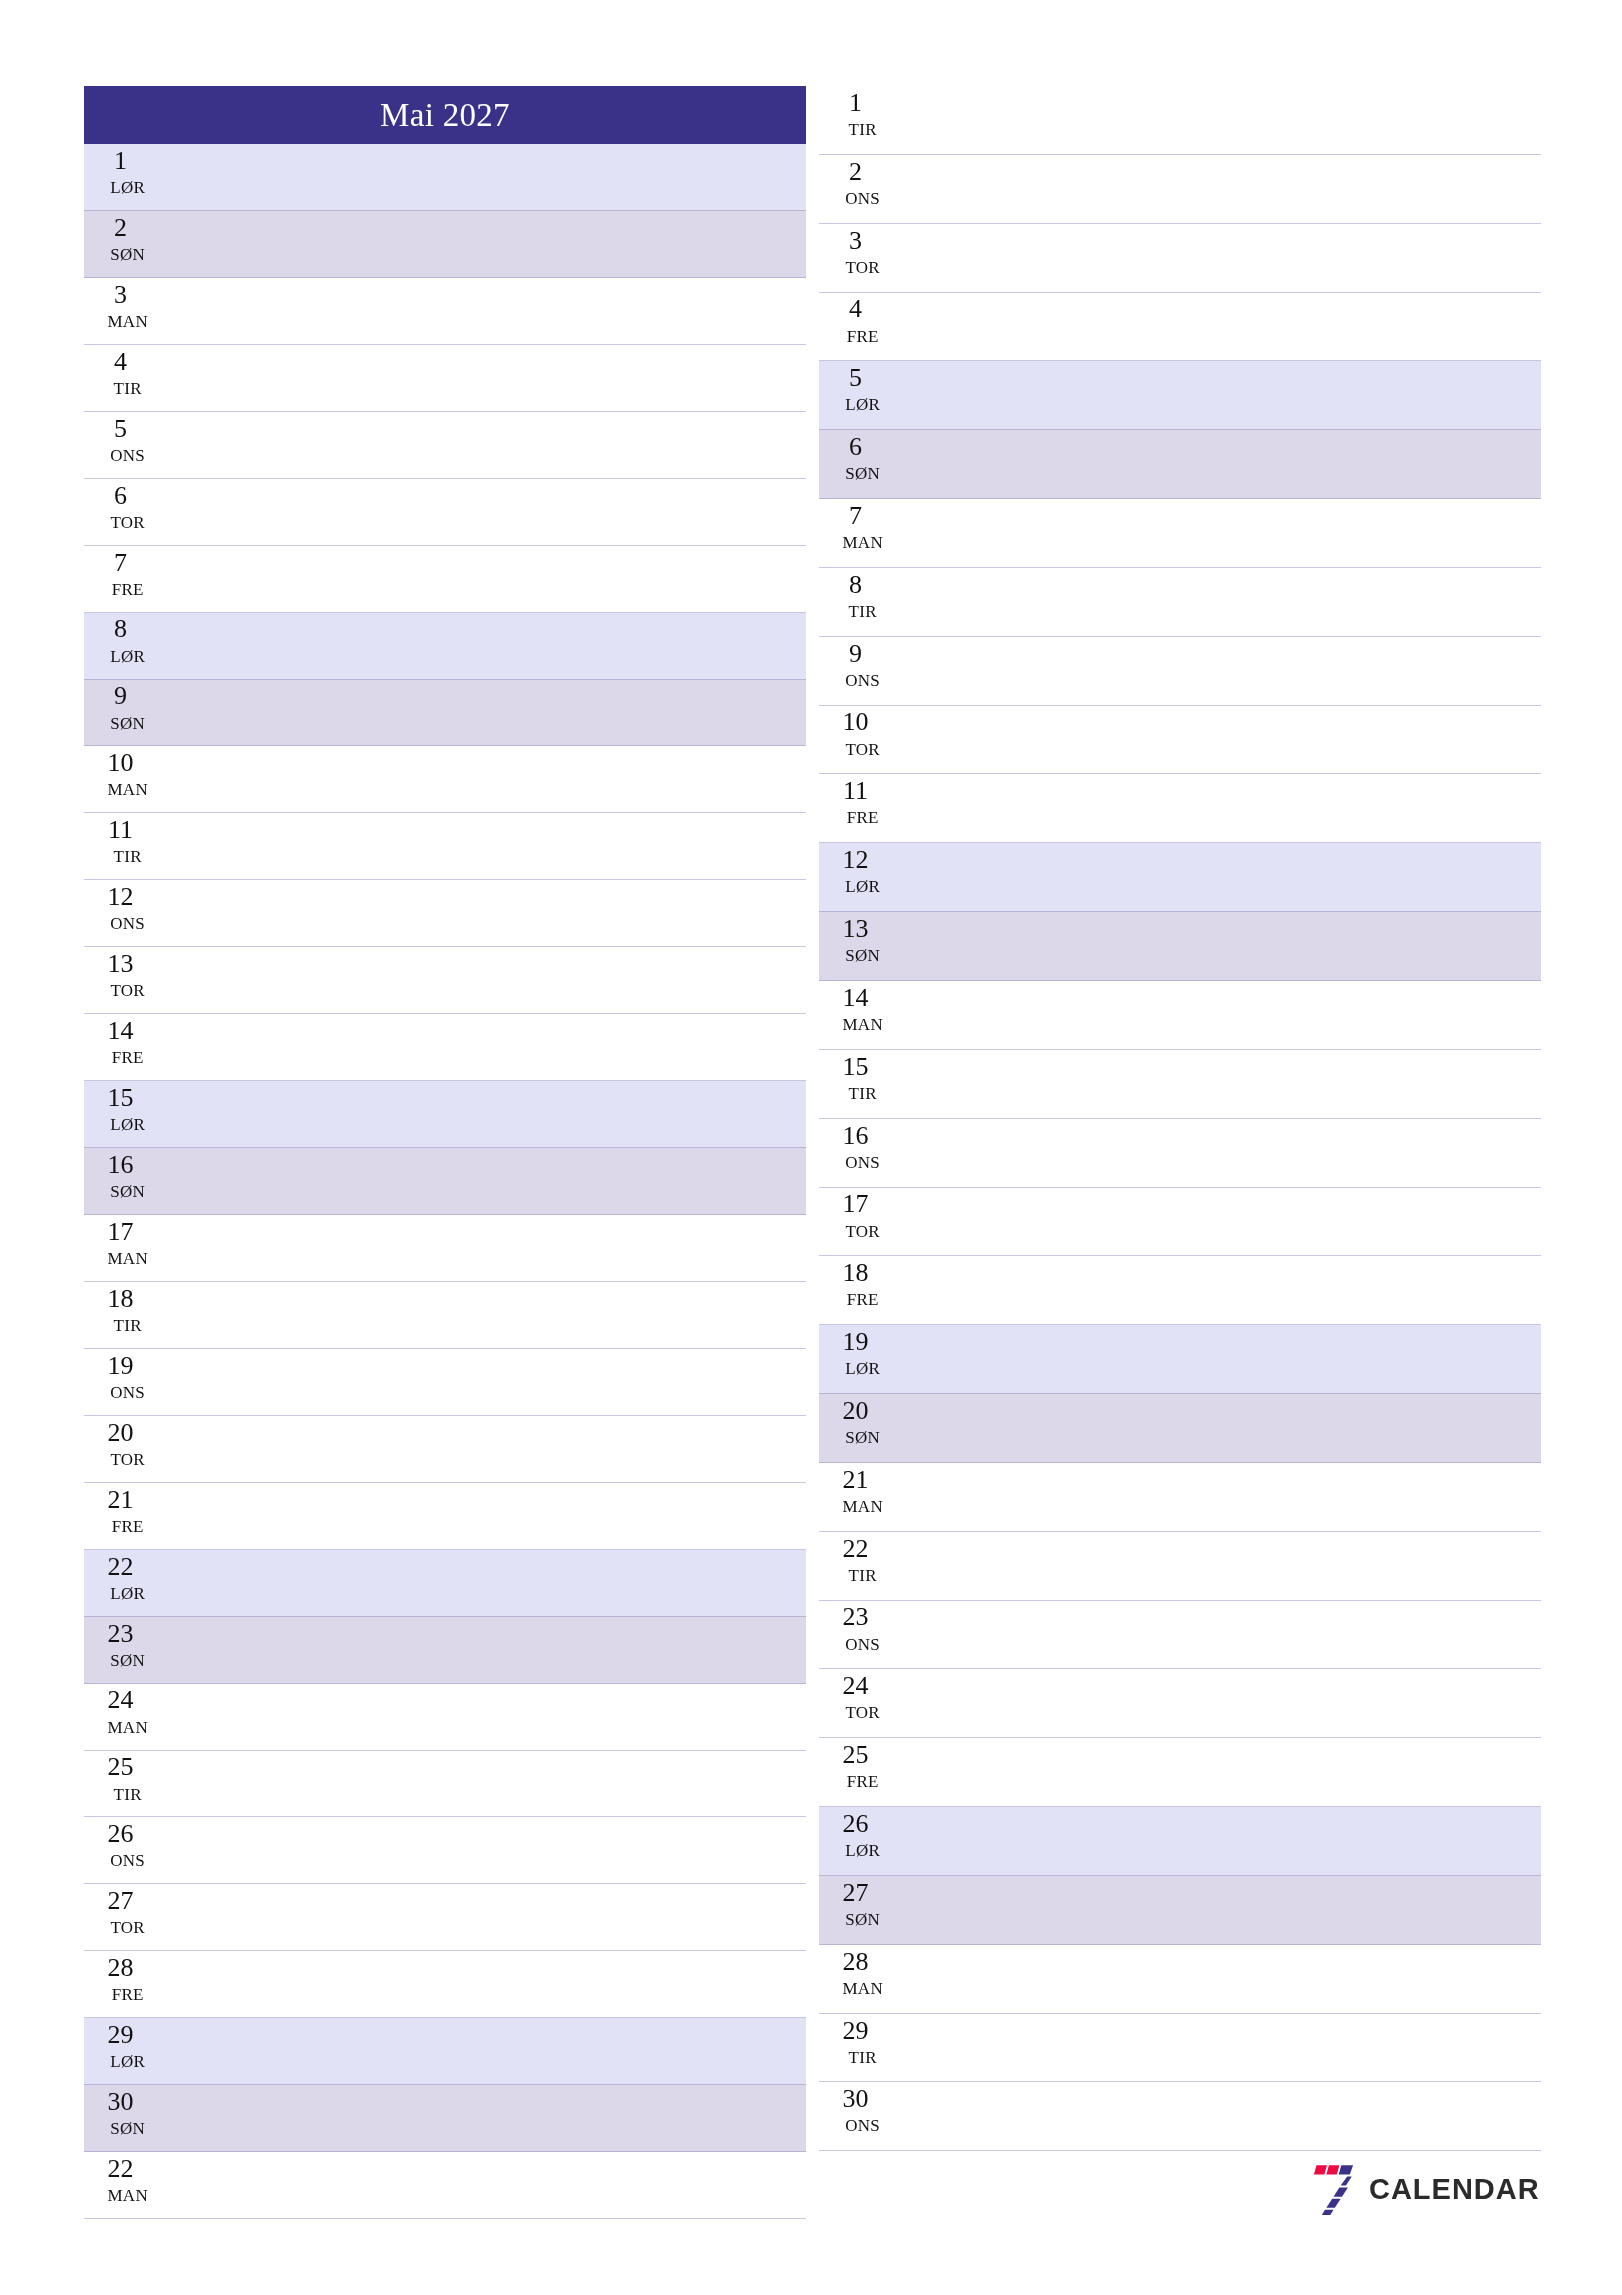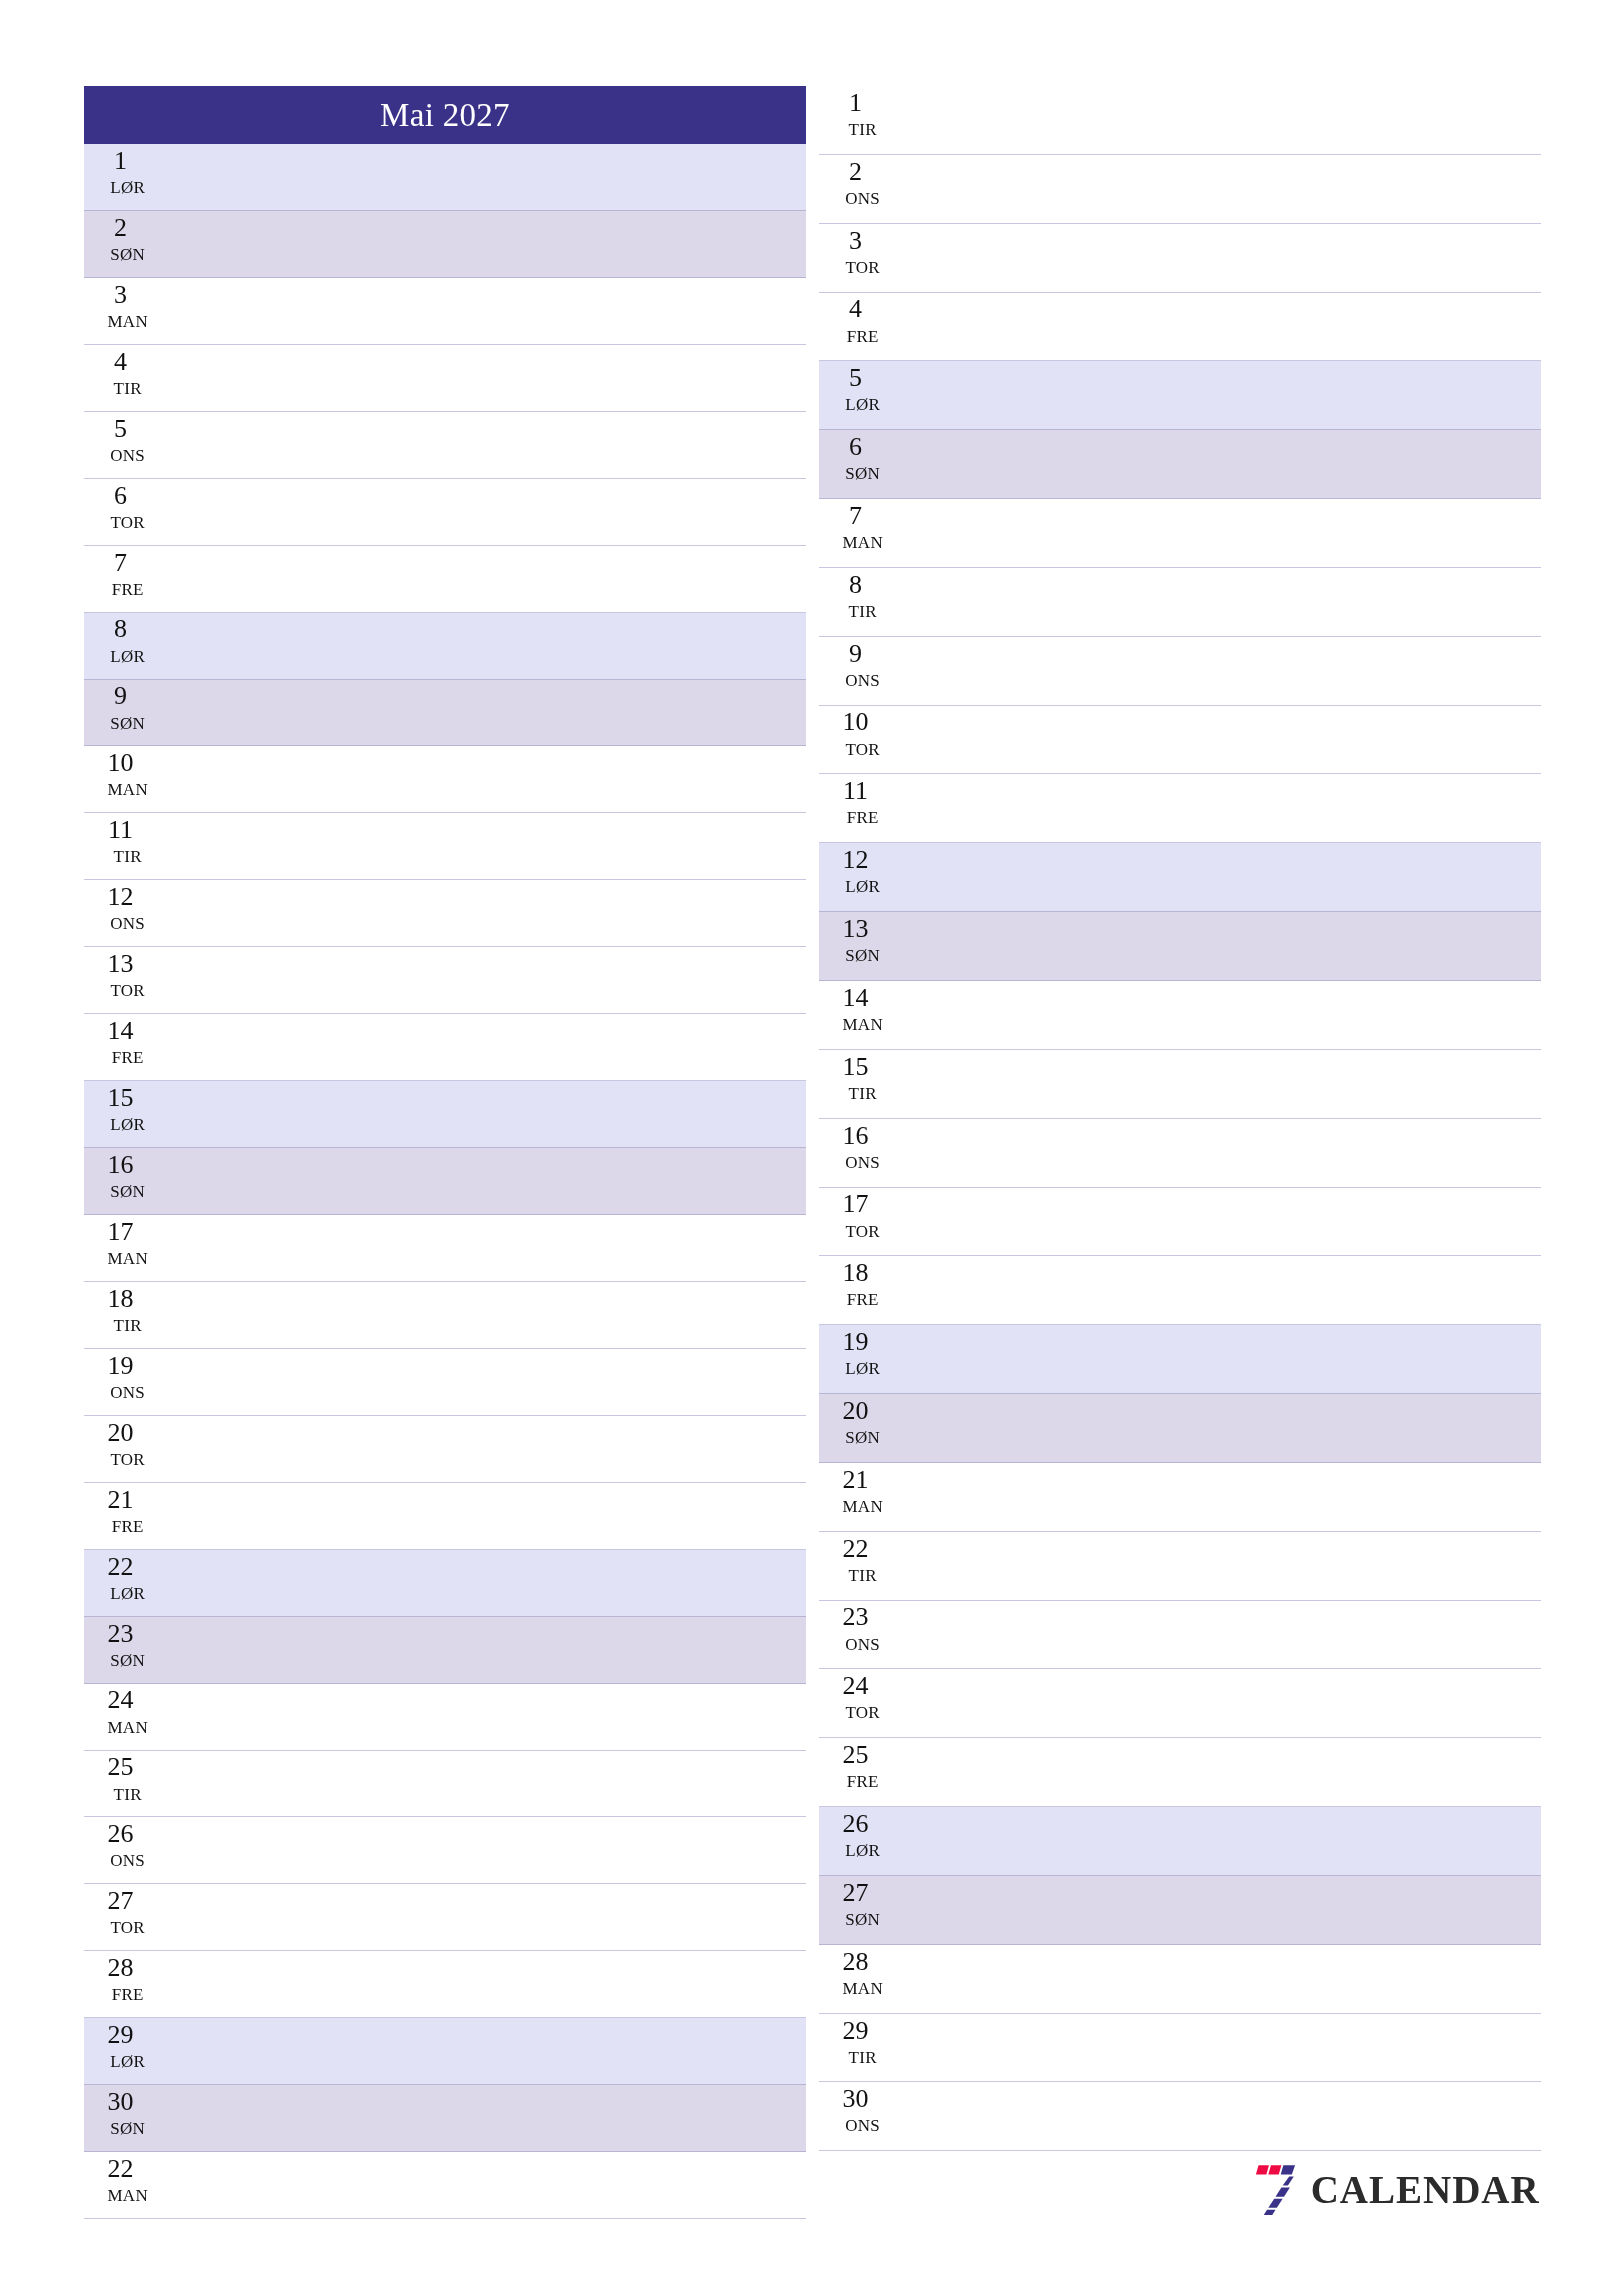--- a/index.html
+++ b/index.html
@@ -119,23 +119,23 @@
     align-items: center;
     gap: 11.8px;
   }
   .brand-mark {
     width: 47px;
     height: 51px;
     position: relative;
     display: block;
   }
   .brand-text {
-    font-family: Liberation Serif, serif;
+    font-family: Liberation Sans, sans-serif;
     font-weight: bold;
-    font-size: 39px;
+    font-size: 29px;
     letter-spacing: 1px;
     color: #2b2b2b;
     line-height: 1;
   }
 </style>
 </head>
 <body>
 
 <div class="page">
   <div class="columns" id="columns">

